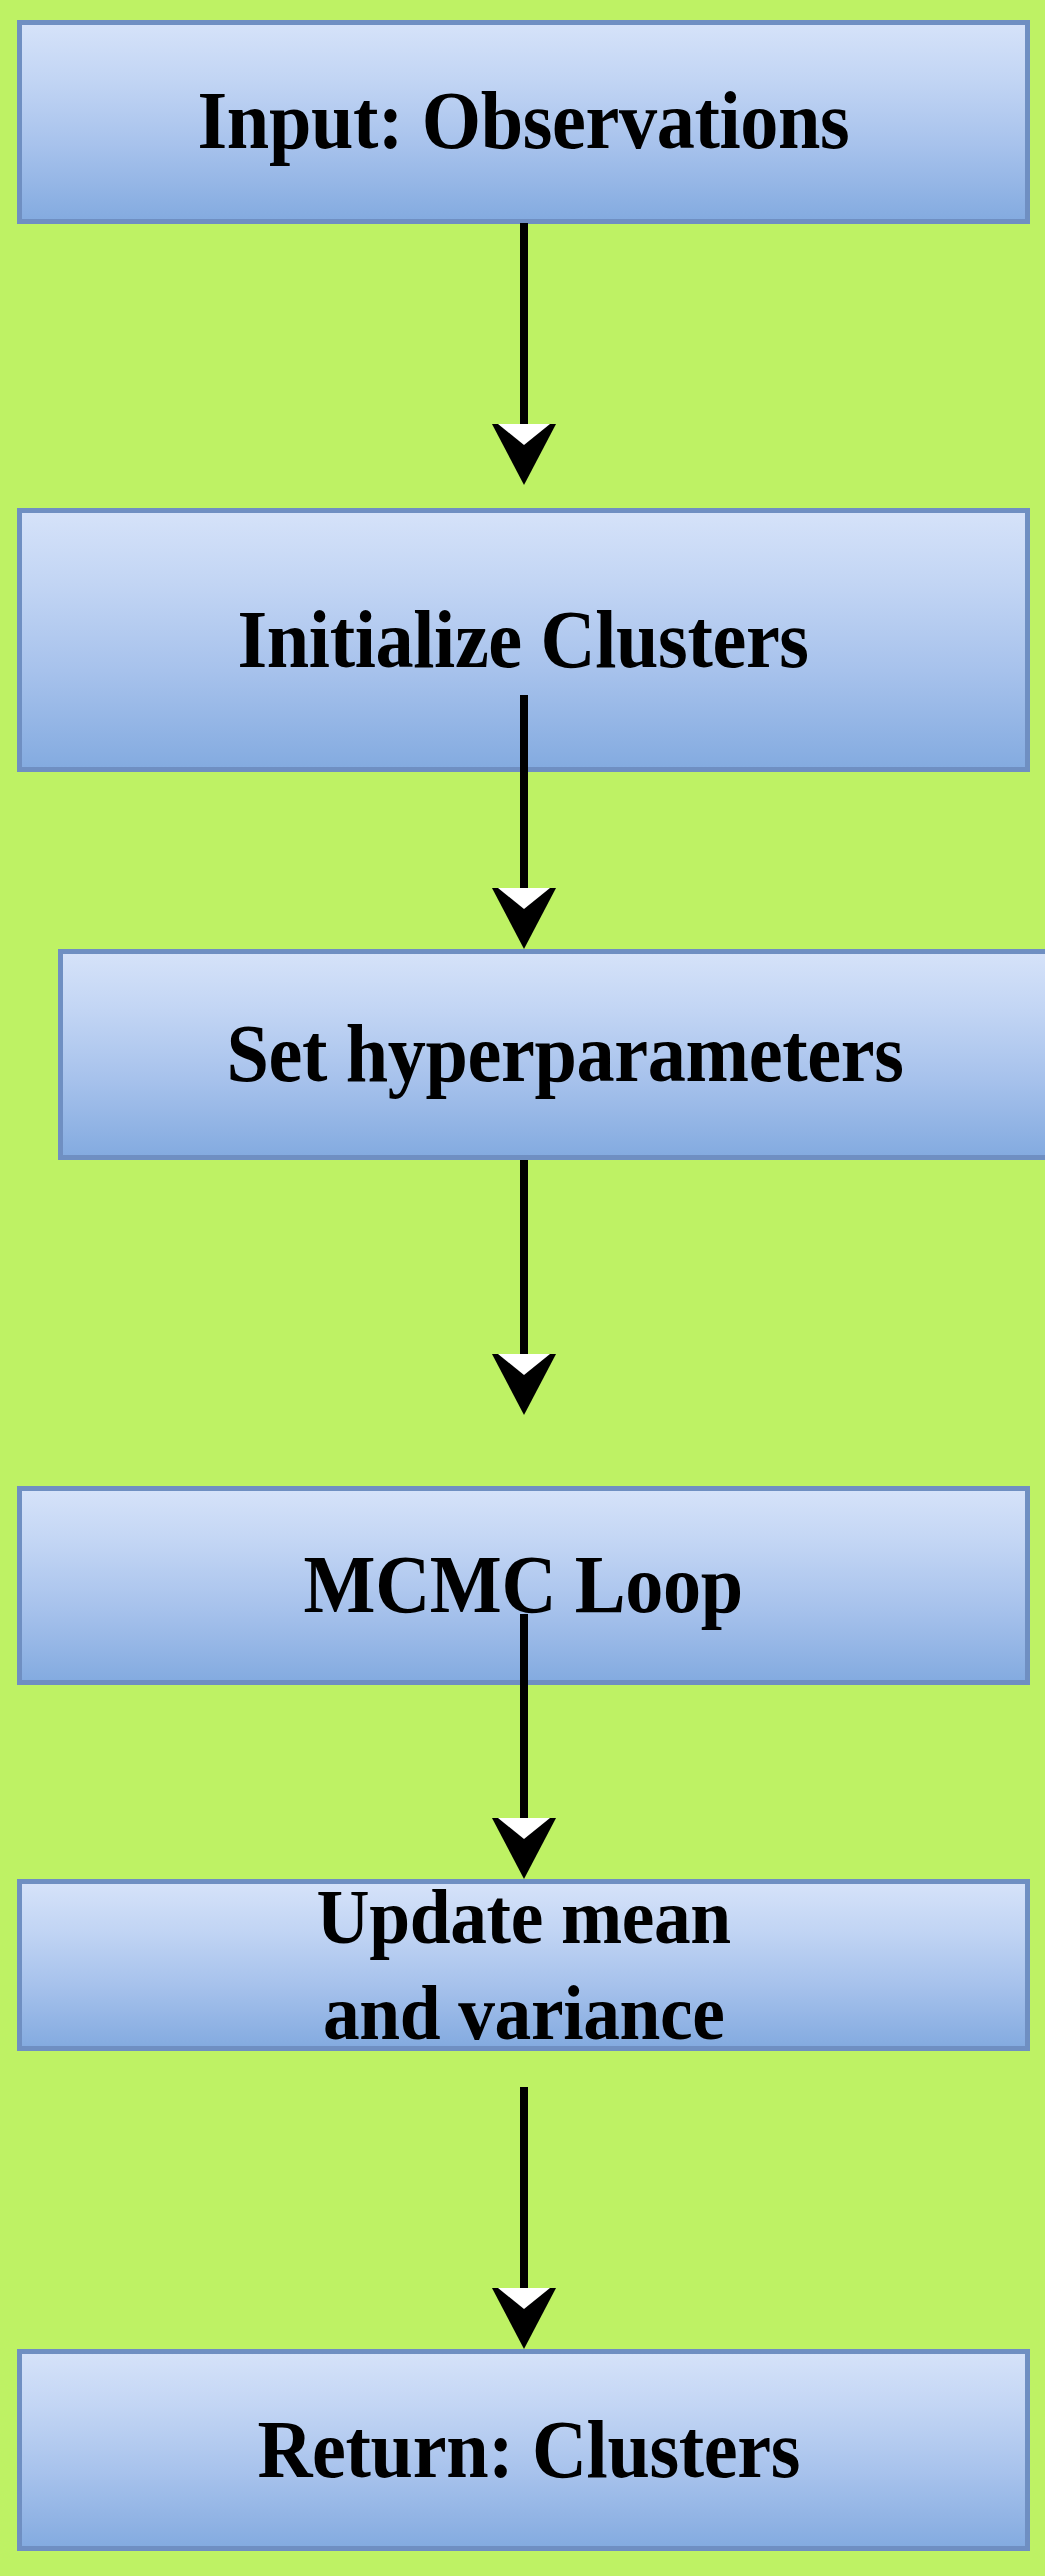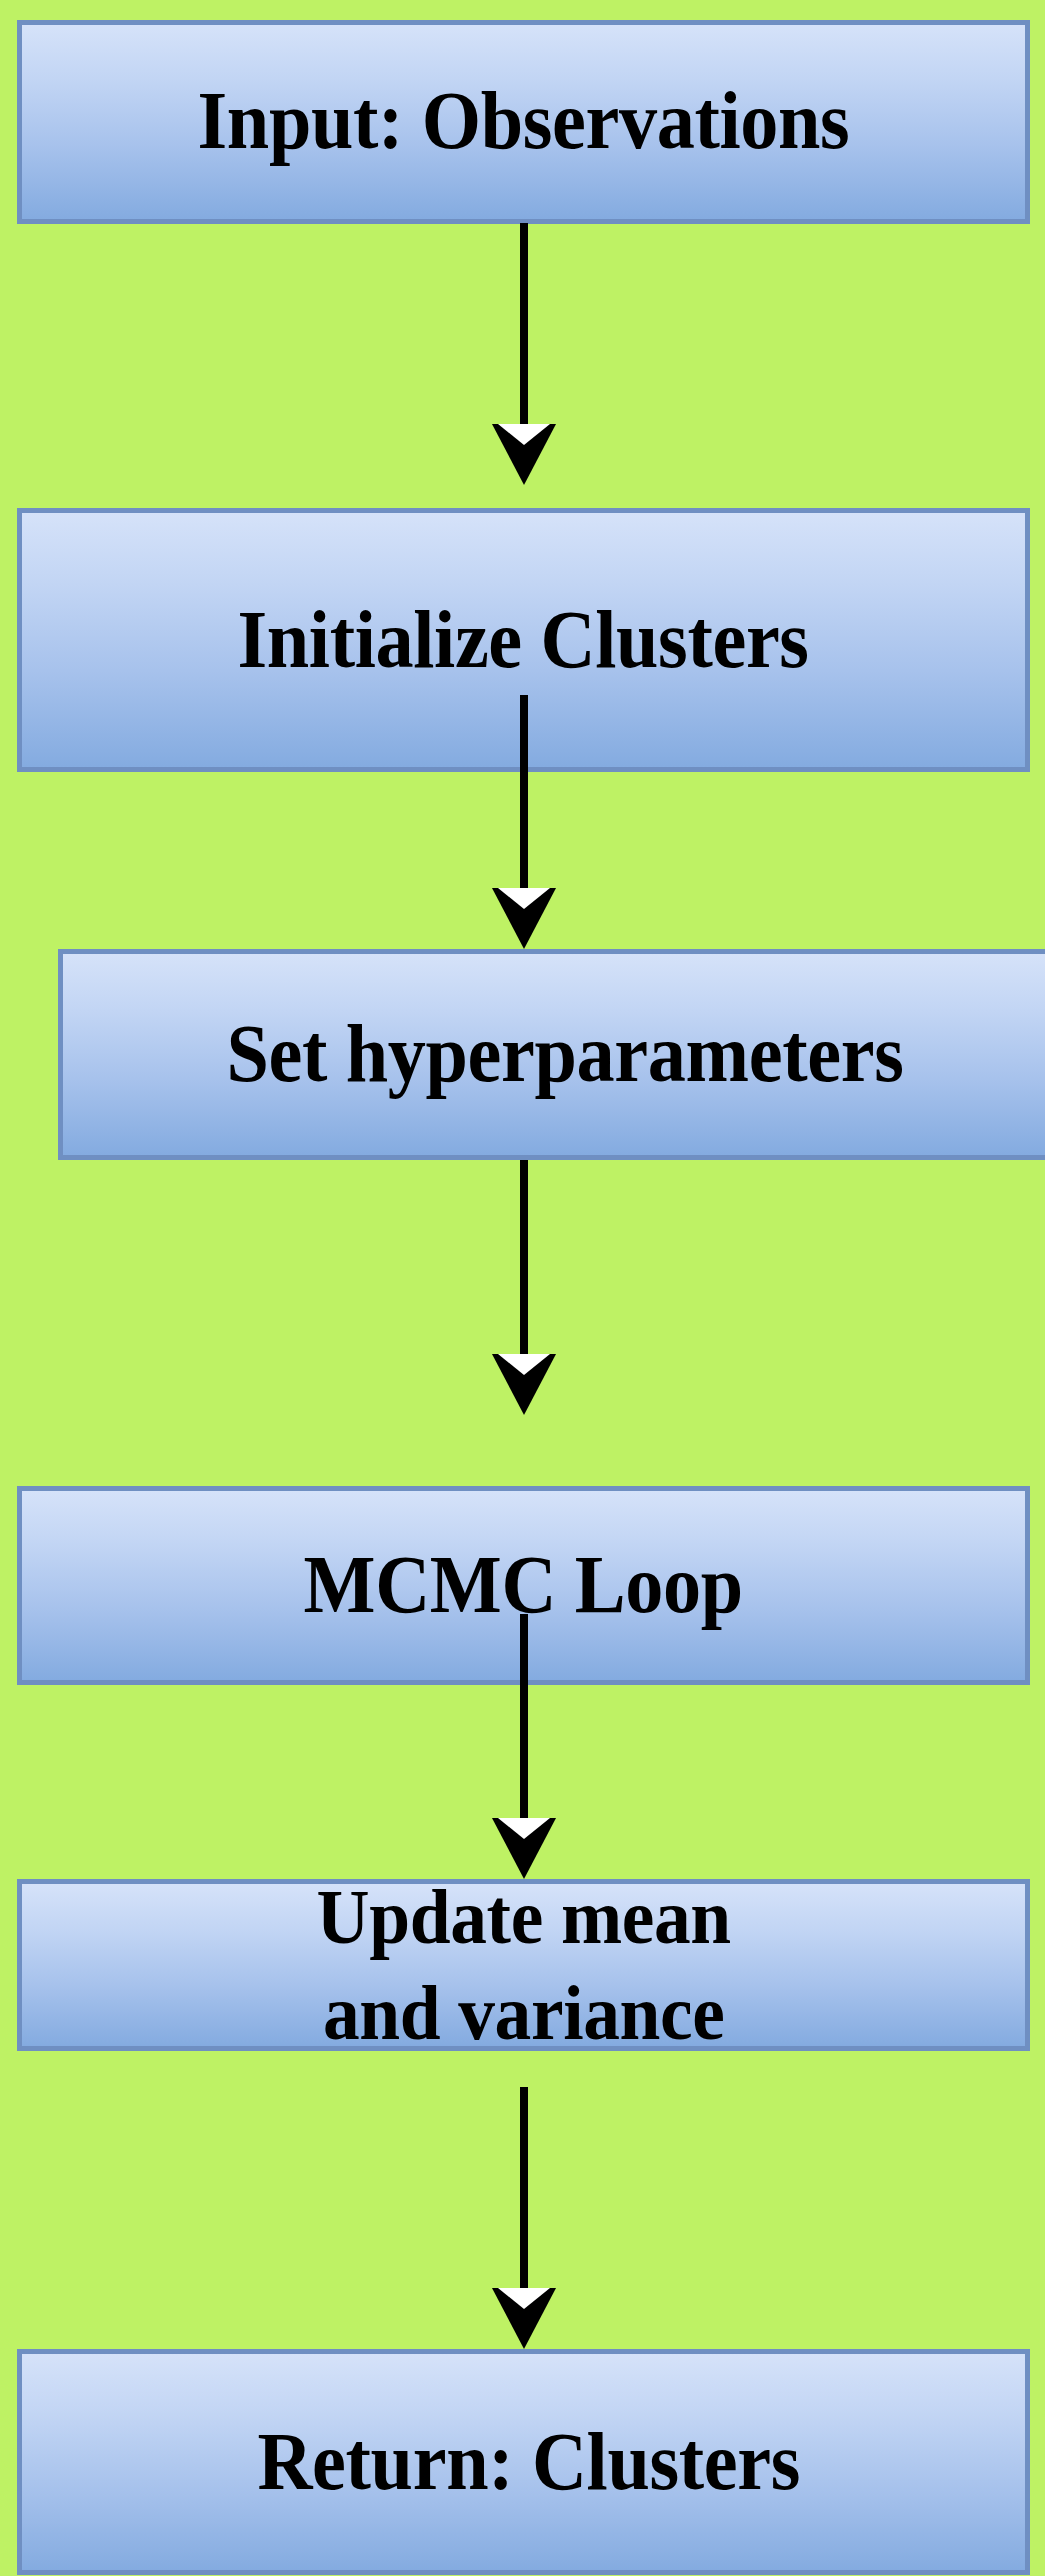--- a/index.html
+++ b/index.html
@@ -126,18 +126,18 @@
   <div class="node" style="top:1879px; height:172px;">
     <span class="node-label two-line">Update mean
 and variance</span>
   </div>
 
   <div class="edge" style="top:2087px; height:262px;">
     <div class="shaft" style="height:215px;"></div>
     <div class="head" style="top:201px;"></div>
   </div>
 
-  <div class="node" style="top:2349px; height:226px;padding-left:10px;">
+  <div class="node" style="top:2349px; height:202px;padding-left:10px;">
     <span class="node-label">Return: Clusters</span>
   </div>
 
 </div>
 
 
 </body></html>

